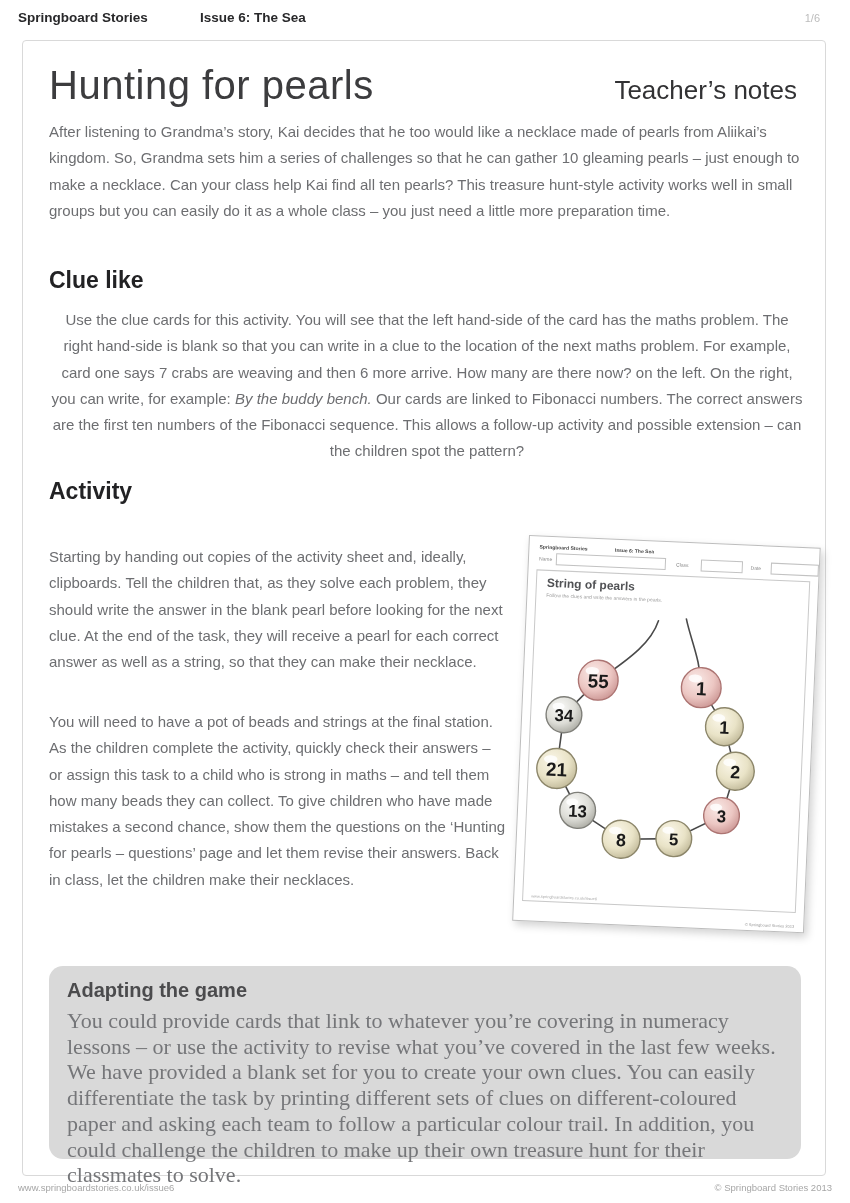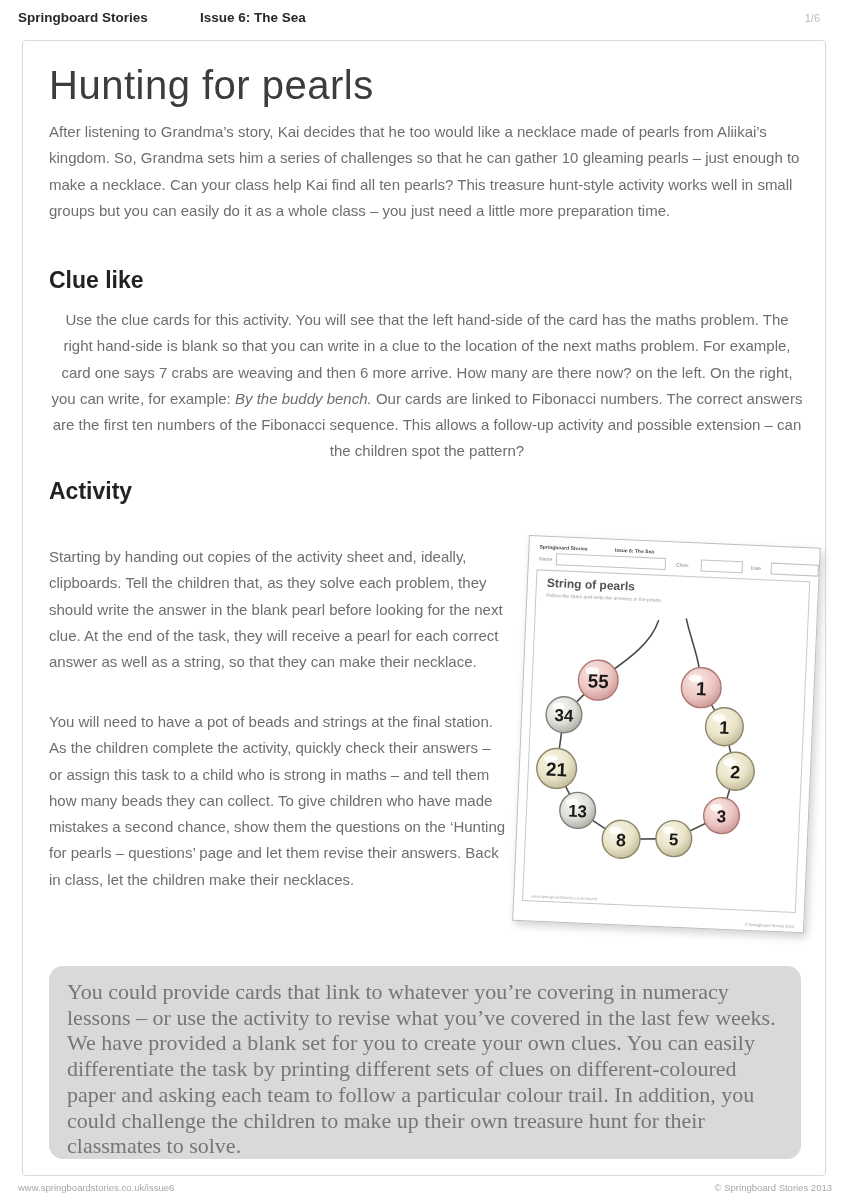--- a/index.html
+++ b/index.html
@@ -70,20 +70,21 @@
 
 <div class="runhead">
   <span class="brand">Springboard Stories</span>
   <span class="issue">Issue 6: The Sea</span>
   <span class="pagenum">1/6</span>
 </div>
 
 <div class="card">
 
   <div class="title">Hunting for pearls</div>
+  <div class="subtitle">Teacher’s notes</div>
 
   <p class="body intro">After listening to Grandma’s story, Kai decides that he too would like a necklace made of pearls from Aliikai’s kingdom. So, Grandma sets him a series of challenges so that he can gather 10 gleaming pearls – just enough to make a necklace. Can your class help Kai find all ten pearls? This treasure hunt-style activity works well in small groups but you can easily do it as a whole class – you just need a little more preparation time.</p>
 
   <h2 class="h2 h2-clue">Clue like</h2>
   <p class="body clue-body"><span>Use the clue cards for this activity. You will see that the left hand-side of the card has the maths problem. The right hand-side is blank so that you can write in a clue to the location of the next maths problem. For example, card one says 7 crabs are weaving and then 6 more arrive. How many are there now? on the left. On the right, you can write, for example: </span><span class="it">By the buddy bench.</span><span> Our cards are linked to Fibonacci numbers. The correct answers are the first ten numbers of the Fibonacci sequence. This allows a follow-up activity and possible extension – can the children spot the pattern?</span></p>
 
   <h2 class="h2 h2-activity">Activity</h2>
   <p class="body act-p1">Starting by handing out copies of the activity sheet and, ideally, clipboards. Tell the children that, as they solve each problem, they should write the answer in the blank pearl before looking for the next clue. At the end of the task, they will receive a pearl for each correct answer as well as a string, so that they can make their necklace.</p>
   <p class="body act-p2">You will need to have a pot of beads and strings at the final station. As the children complete the activity, quickly check their answers – or assign this task to a child who is strong in maths – and tell them how many beads they can collect. To give children who have made mistakes a second chance, show them the questions on the ‘Hunting for pearls – questions’ page and let them revise their answers. Back in class, let the children make their necklaces.</p>
 
@@ -172,20 +173,21 @@
           </g>
         </svg>
       <div class="ws-title">String of pearls</div>
       <div class="ws-sub">Follow the clues and write the answers in the pearls.</div>
       <div class="ws-foot-l">www.springboardstories.co.uk/issue6</div>
     </div>
     <div class="ws-foot-r">© Springboard Stories 2013</div>
   </div>
 
   <div class="adapting">
+    <h3>Adapting the game</h3>
     <p>You could provide cards that link to whatever you’re covering in numeracy lessons – or use the activity to revise what you’ve covered in the last few weeks. We have provided a blank set for you to create your own clues. You can easily differentiate the task by printing different sets of clues on different-coloured paper and asking each team to follow a particular colour trail. In addition, you could challenge the children to make up their own treasure hunt for their classmates to solve.</p>
   </div>
 
 </div>
 
 <div class="pagefoot">
   <span class="foot-url">www.springboardstories.co.uk/issue6</span>
   <span class="foot-copy">© Springboard Stories 2013</span>
 </div>
 

